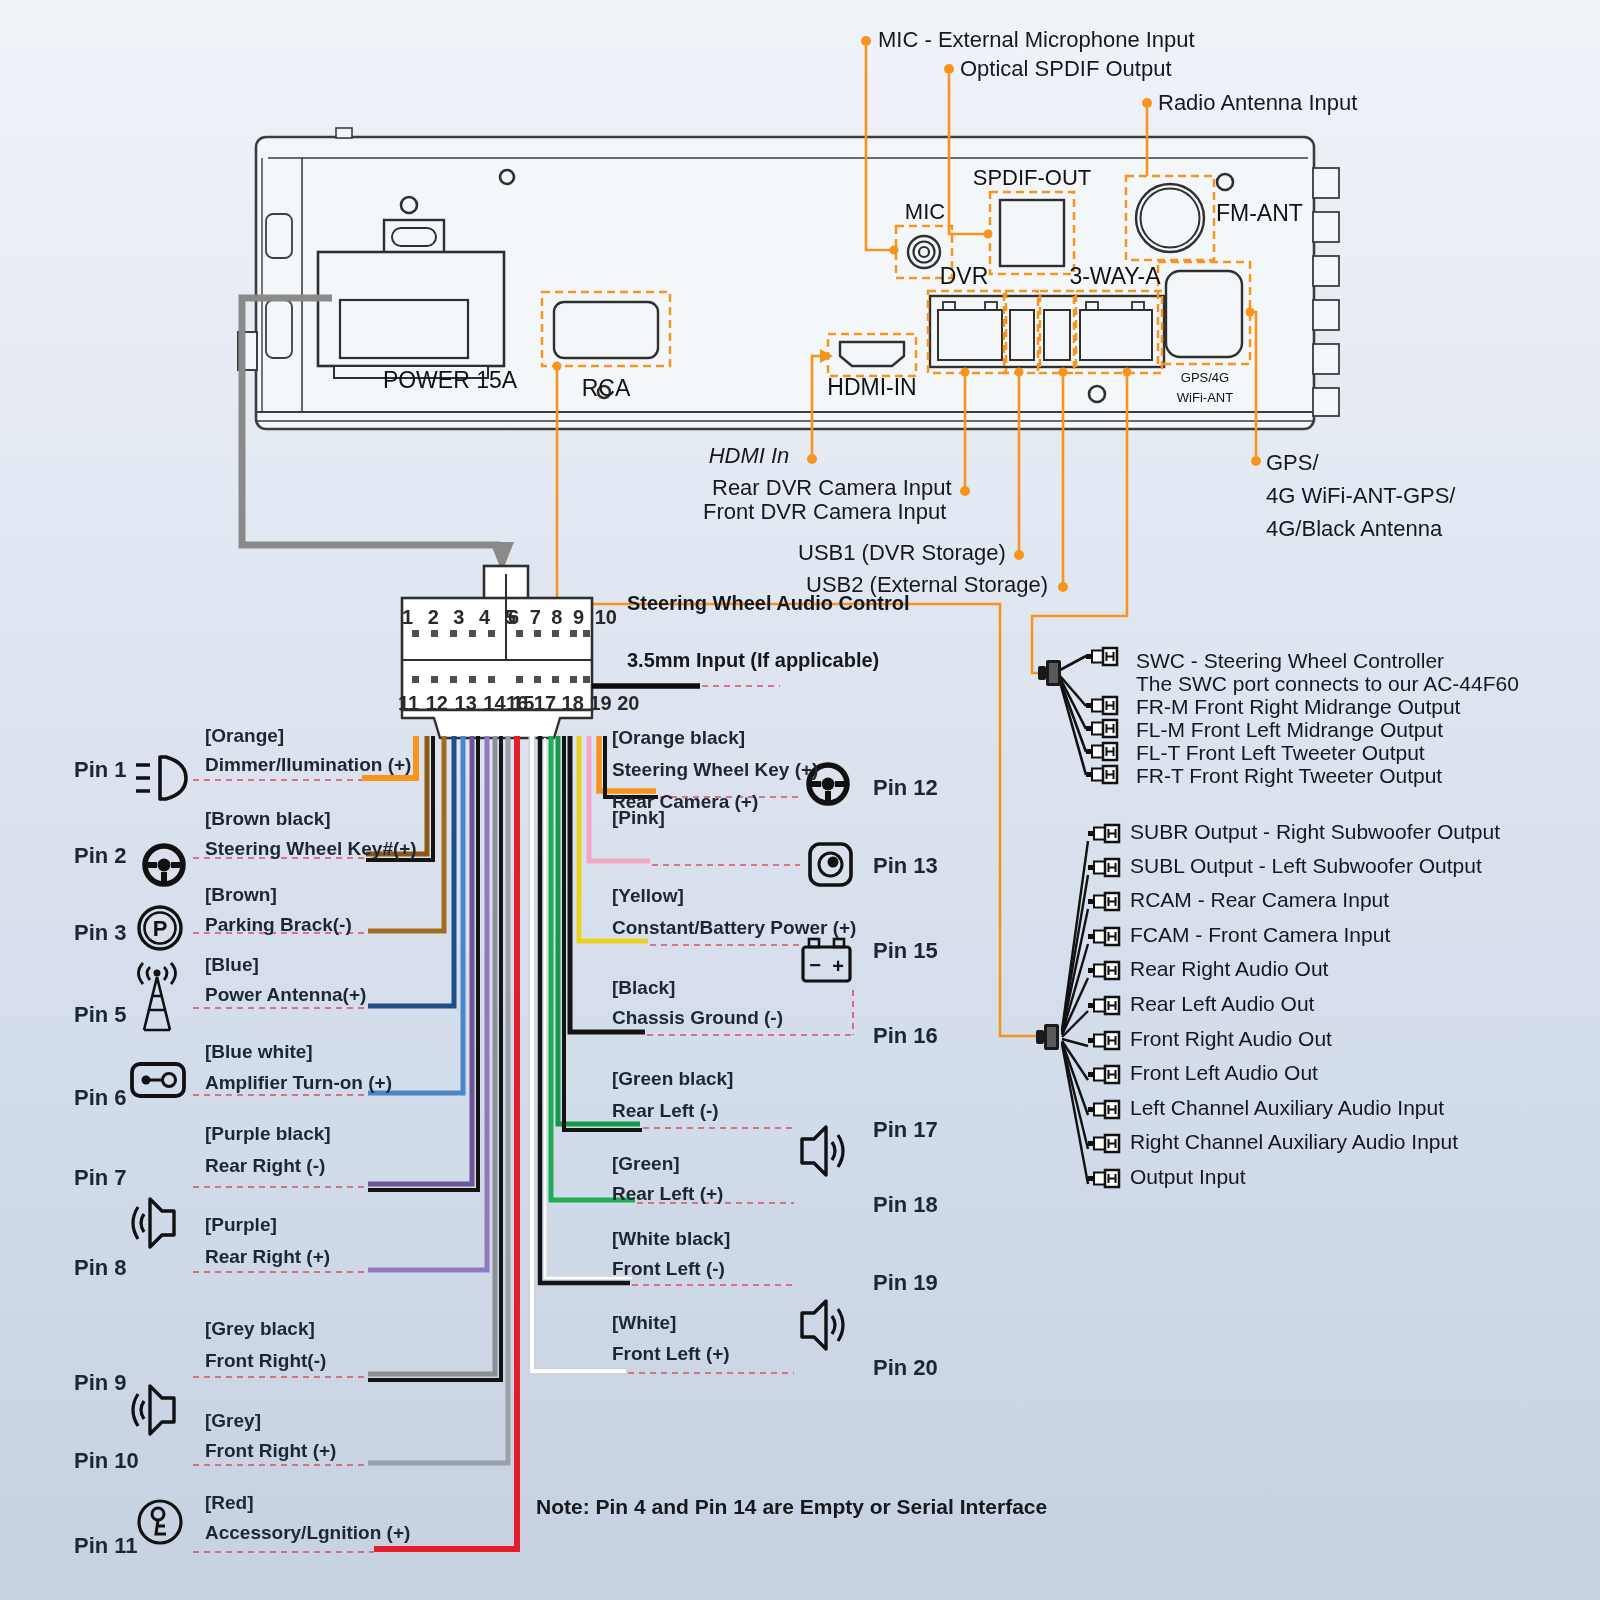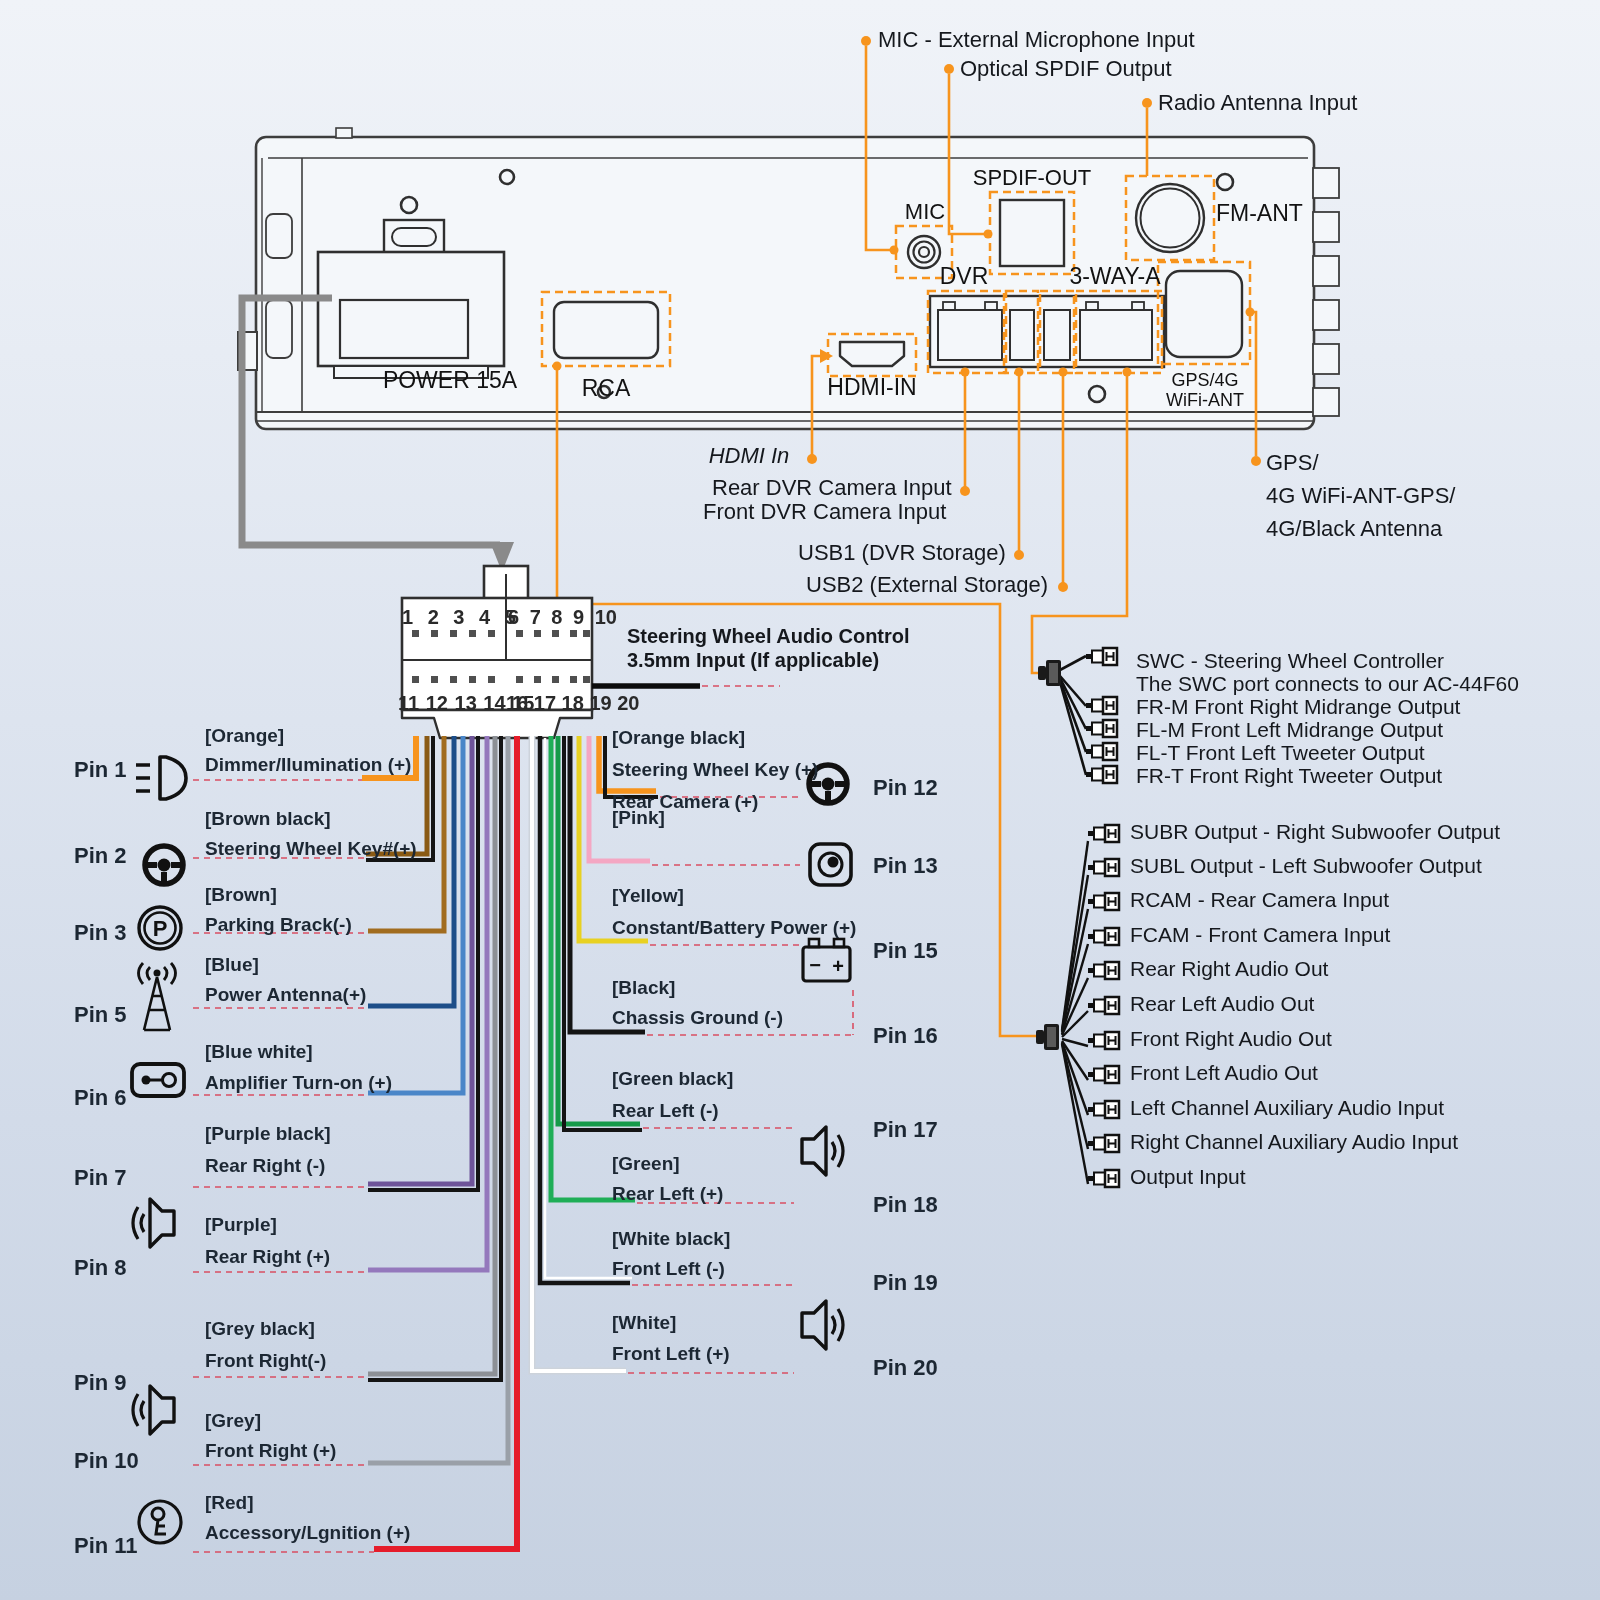--- a/index.html
+++ b/index.html
@@ -3,21 +3,21 @@
 <meta charset="utf-8">
 <style>
   html,body{margin:0;padding:0;background:#9aa7ba;}
   .canvas{position:relative;width:1600px;height:1600px;overflow:hidden;
     background:linear-gradient(180deg,#f0f3f8 0%,#e7ecf4 22%,#dde4ef 45%,#d2dbe9 70%,#c6d1e1 100%);
     font-family:"Liberation Sans","DejaVu Sans",sans-serif;}
   svg{position:absolute;left:0;top:0;}
   .lbl{position:absolute;white-space:nowrap;color:#15191f;line-height:1.1;}
   .ann{font-size:22px;color:#15181d;}
   .port{font-size:23px;color:#121212;}
-  .small{font-size:18px;}
+  .small{font-size:13px;}
   .ctr{text-align:center;}
   .rgt{text-align:center;font-style:italic;}
   .pintag{font-size:19px;font-weight:bold;color:#1c2733;}
   .pinnum{font-size:22px;font-weight:bold;color:#1c2733;}
   .list{font-size:21px;color:#15181d;}
   .bld{font-weight:bold;font-size:20px;color:#15181d;}
   .note{font-weight:bold;font-size:21px;color:#15181d;}
   .digits{font-size:20px;font-weight:bold;color:#2a2a2a;}
 </style>
 </head>
@@ -378,21 +378,21 @@
 <div class="lbl ann" style="left:806px;top:573px">USB2 (External Storage)</div>
 <div class="lbl ann" style="left:1266px;top:451px">GPS/</div>
 <div class="lbl ann" style="left:1266px;top:484px">4G WiFi-ANT-GPS/</div>
 <div class="lbl ann" style="left:1266px;top:517px">4G/Black Antenna</div>
 
 <div class="lbl digits ctr" style="left:402px;top:606px;width:100px;word-spacing:9px">1 2 3 4 5</div>
 <div class="lbl digits ctr" style="left:508px;top:606px;width:90px;word-spacing:5px">6 7 8 9 10</div>
 <div class="lbl digits ctr" style="left:398px;top:692px;width:112px;word-spacing:1px">11 12 13 14 15</div>
 <div class="lbl digits ctr" style="left:506px;top:692px;width:100px;word-spacing:0">16 17 18 19 20</div>
 
-<div class="lbl bld" style="left:627px;top:625px">Steering Wheel Audio Control</div>
+<div class="lbl bld" style="left:627px;top:592px">Steering Wheel Audio Control</div>
 <div class="lbl bld" style="left:627px;top:649px">3.5mm Input (If applicable)</div>
 
 <div class="lbl list" style="left:1136px;top:649px">SWC - Steering Wheel Controller</div>
 <div class="lbl list" style="left:1136px;top:672px">The SWC port connects to our AC-44F60</div>
 <div class="lbl list" style="left:1136px;top:695px">FR-M Front Right Midrange Output</div>
 <div class="lbl list" style="left:1136px;top:718px">FL-M Front Left Midrange Output</div>
 <div class="lbl list" style="left:1136px;top:741px">FL-T Front Left Tweeter Output</div>
 <div class="lbl list" style="left:1136px;top:764px">FR-T Front Right Tweeter Output</div>
 
 <div class="lbl list" style="left:1130px;top:820px">SUBR Output - Right Subwoofer Output</div>
@@ -456,14 +456,15 @@
 <div class="lbl pintag" style="left:612px;top:1154px">[Green]</div>
 <div class="lbl pintag" style="left:612px;top:1184px">Rear Left (+)</div>
 <div class="lbl pinnum" style="left:873px;top:1193px">Pin 18</div>
 <div class="lbl pintag" style="left:612px;top:1229px">[White black]</div>
 <div class="lbl pintag" style="left:612px;top:1259px">Front Left (-)</div>
 <div class="lbl pinnum" style="left:873px;top:1271px">Pin 19</div>
 <div class="lbl pintag" style="left:612px;top:1313px">[White]</div>
 <div class="lbl pintag" style="left:612px;top:1344px">Front Left (+)</div>
 <div class="lbl pinnum" style="left:873px;top:1356px">Pin 20</div>
 
+<div class="lbl note" style="left:536px;top:1495px">Note: Pin 4 and Pin 14 are Empty or Serial Interface</div>
 
 </div>
 
 </body></html>

